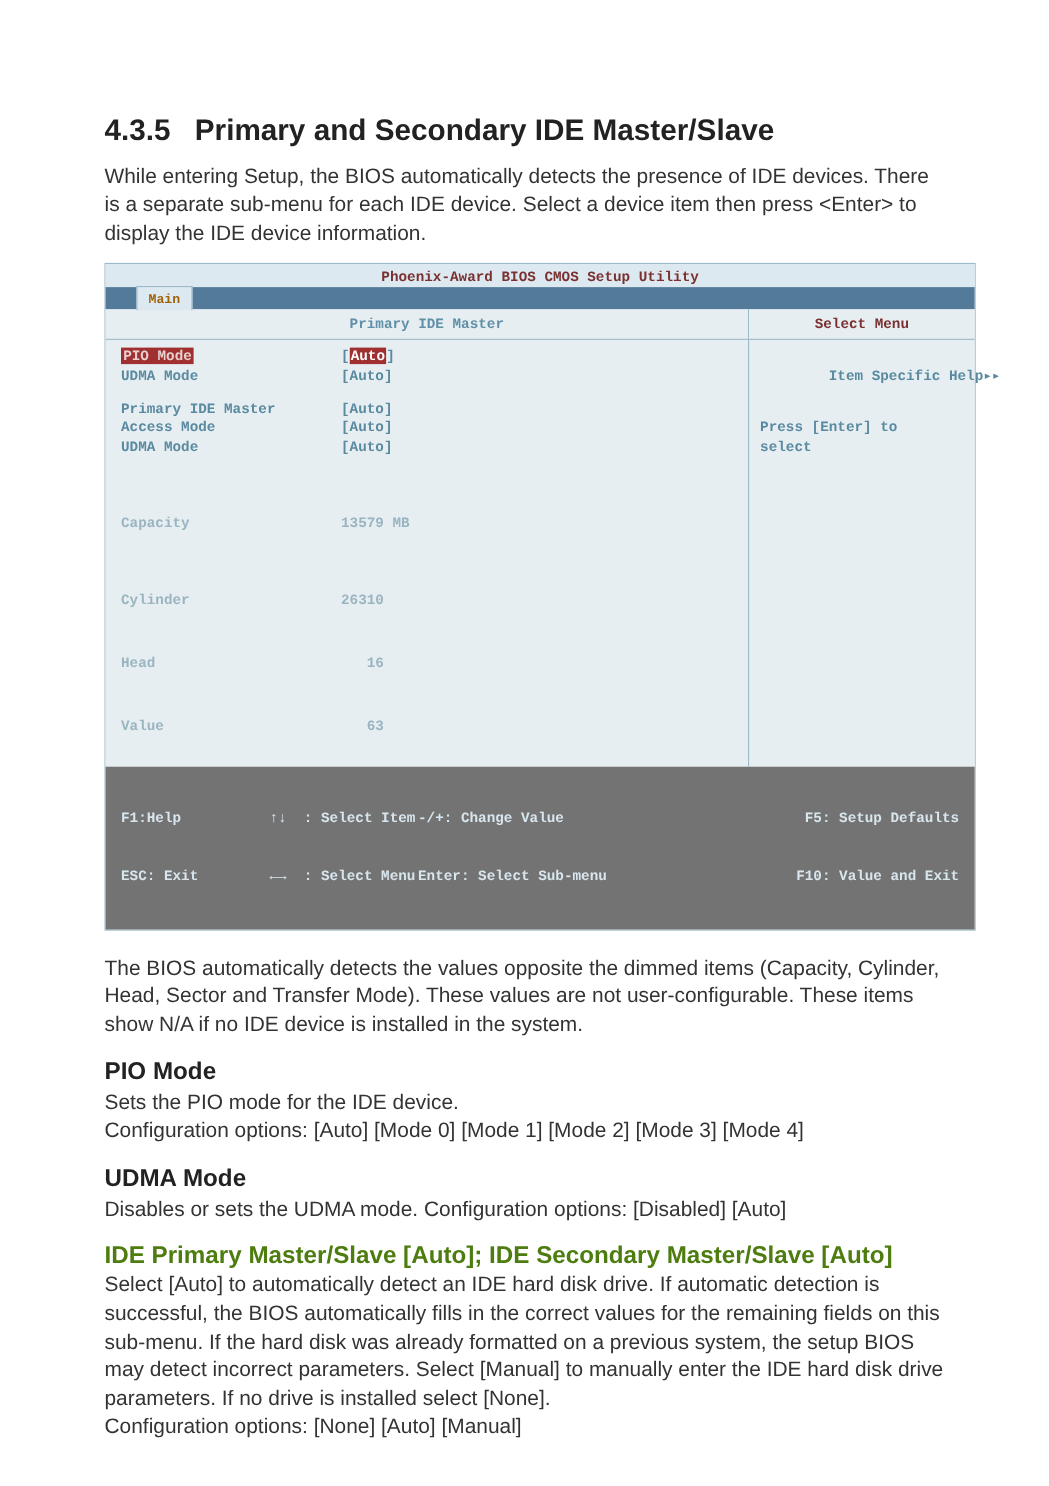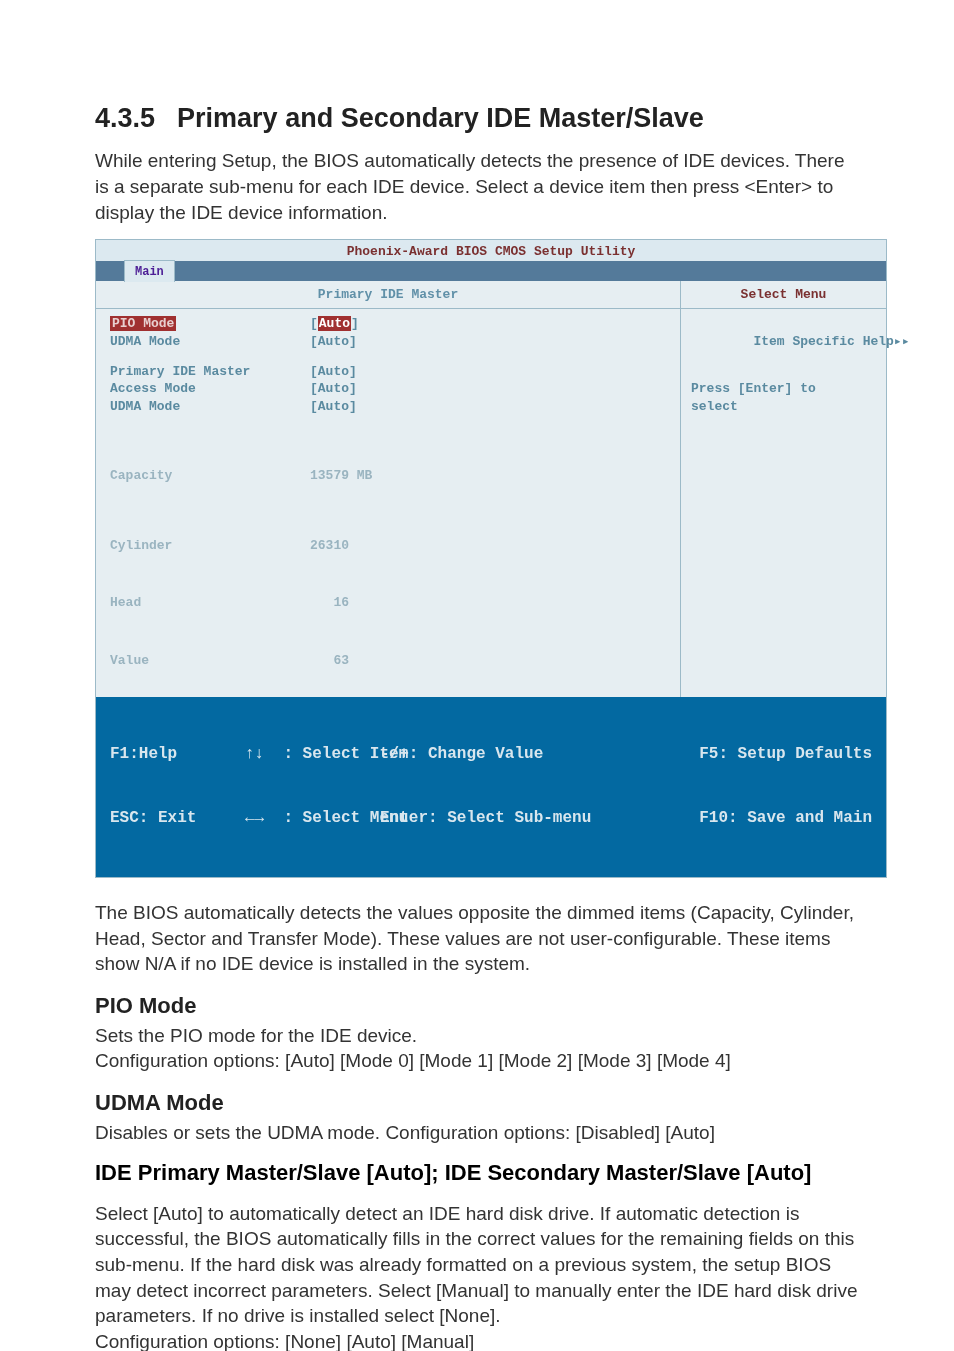--- a/index.html
+++ b/index.html
@@ -40,21 +40,21 @@
   .bios-tabrow {
     background: #547a9a;
     height: 20px;
     position: relative;
   }
   .bios-tab {
     position: absolute;
     left: 28px;
     top: -1px;
     background: #dce9f0;
-    color: #4c1d95;
+    color: #a16207;
     padding: 3px 10px 2px 10px;
     border: 1px solid #9cbac8;
     border-bottom: none;
     font-size: 12px;
   }
   .bios-head {
     display: flex;
   }
   .bios-head-left {
     flex: 1;
@@ -98,44 +98,44 @@
   .bios-selected-val .inner {
     background: #a03030;
     color: #fff;
     padding: 0 1px;
   }
   .bios-dim { color: #9ab4c0; margin-top: 40px; }
   .bios-gap { height: 12px; }
   .bios-right-line { white-space: pre; }
   .bios-arrow { font-family: "Courier New", monospace; }
   .bios-footer {
-    background: #0369a1;
+    background: #737373;
     color: #d8e6ee;
     padding: 3px 14px 4px 14px;
     display: flex;
-    font-size: 16px;
+    font-size: 13px;
   }
   .bios-footer .col { white-space: pre; }
   .bios-footer .c1 { width: 135px; }
   .bios-footer .c2 { width: 135px; }
   .bios-footer .c3 { flex: 1; }
   .bios-footer .c4 { text-align: right; }
 
   .para { margin-bottom: 14px; }
   .sub-h2 {
     font-size: 22px;
     font-weight: bold;
     margin: 8px 0 2px 0;
     color: #222;
   }
   .sub-h3 {
     font-size: 22px;
     font-weight: bold;
-    margin: 10px 0 14px 0;
-    color: #000000;
+    margin: 10px 0 2px 0;
+    color: #4d7c0f;
     line-height: 1.25;
   }
 
   .page-footer {
     display: flex;
     justify-content: space-between;
     margin-top: 42px;
     padding-top: 10px;
     border-top: 1px solid #bbb;
     font-weight: bold;
@@ -219,21 +219,21 @@
     <div class="col c2">
       <div>↑↓  : Select Item</div>
       <div>←→  : Select Menu</div>
     </div>
     <div class="col c3">
       <div>-/+: Change Value</div>
       <div>Enter: Select Sub-menu</div>
     </div>
     <div class="col c4">
       <div>F5: Setup Defaults</div>
-      <div>F10: Save and Main</div>
+      <div>F10: Value and Exit</div>
     </div>
   </div>
 </div>
 
 <div class="para">The BIOS automatically detects the values opposite the dimmed items (Capacity, Cylinder,  Head, Sector and Transfer Mode). These values are not user-configurable. These items show N/A if no IDE device is installed in the system.</div>
 
 <div class="sub-h2">PIO Mode</div>
 <div>Sets the PIO mode for the IDE device.</div>
 <div class="para">Configuration options: [Auto] [Mode 0] [Mode 1] [Mode 2] [Mode 3] [Mode 4]</div>
 

